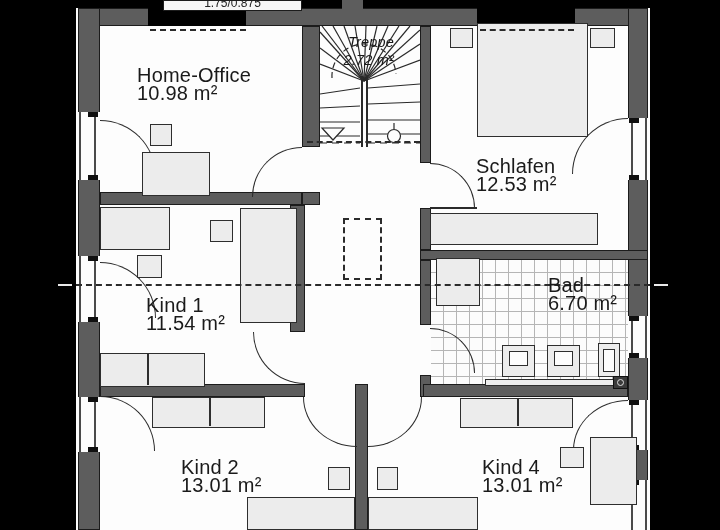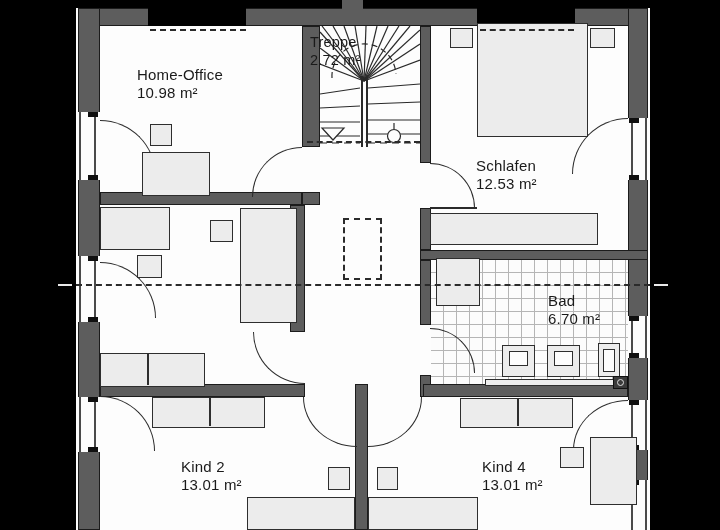--- a/index.html
+++ b/index.html
@@ -12,22 +12,22 @@
   .furn{background:#ececec;border:1.5px solid #2e2e2e;box-sizing:border-box;}
   .furn-inner{background:#fdfdfd;border:1.2px solid #2e2e2e;box-sizing:border-box;position:absolute;}
   .divider{background:#2e2e2e;}
   .arc{box-sizing:border-box;border:0 solid #2b2b2b;}
   .arc.tl{border-top-width:1.5px;border-left-width:1.5px;border-top-left-radius:100% 100%;}
   .arc.tr{border-top-width:1.5px;border-right-width:1.5px;border-top-right-radius:100% 100%;}
   .arc.bl{border-bottom-width:1.5px;border-left-width:1.5px;border-bottom-left-radius:100% 100%;}
   .arc.br{border-bottom-width:1.5px;border-right-width:1.5px;border-bottom-right-radius:100% 100%;}
   .dash-h{border-top:2px dashed #2b2b2b;}
   .dash-rect{border:2px dashed #2b2b2b;box-sizing:border-box;}
-  .room-label{font-size:15px;line-height:18px;color:#1a1a1a;white-space:nowrap;letter-spacing:.2px;}
-  .room-label.center{text-align:left;}
+  .room-label{font-size:20px;line-height:18px;color:#1a1a1a;white-space:nowrap;letter-spacing:.2px;}
+  .room-label.center{text-align:right;font-style:italic;}
   .win{background:#fdfdfd;}
   .win .sill{position:absolute;background:#4a4a4a;}
   .win .cap{position:absolute;background:#101010;}
   .tiles{background-color:#fcfcfc;
     background-image:
       repeating-linear-gradient(to right, transparent 0 12px, #b5b5b5 12px 13px),
       repeating-linear-gradient(to bottom, transparent 0 12px, #b5b5b5 12px 13px);}
   .toplabel{background:#f6f6f6;border:1px solid #1c1c1c;overflow:hidden;box-sizing:border-box;
     font-size:12px;color:#222;text-align:center;}
   .toplabel span{display:block;margin-top:-5px;}
@@ -43,20 +43,23 @@
 
   <div class="abs wall" style="left:78px;top:8px;width:570px;height:18px"></div>
   <div class="abs wall" style="left:78px;top:8px;width:22px;height:522px"></div>
   <div class="abs wall" style="left:628px;top:8px;width:20px;height:522px"></div>
 
   <div class="abs blackwin" style="left:148px;top:8px;width:98px;height:18px"></div>
   <div class="abs blackwin" style="left:477px;top:8px;width:98px;height:18px"></div>
 
   <div class="abs" style="left:342px;top:0;width:21px;height:10px;background:#5d5d5d"></div>
 
+  <div class="abs toplabel" style="left:163px;top:0;width:139px;height:11px">
+    <span>1.75/0.875</span>
+  </div>
 
   <div class="abs wall" style="left:302px;top:26px;width:18px;height:121px"></div>
   <div class="abs wall" style="left:100px;top:192px;width:202px;height:13px"></div>
   <div class="abs wall" style="left:302px;top:192px;width:18px;height:13px"></div>
   <div class="abs wall" style="left:290px;top:205px;width:15px;height:127px"></div>
   <div class="abs wall" style="left:420px;top:26px;width:11px;height:137px"></div>
   <div class="abs wall" style="left:420px;top:208px;width:11px;height:42px"></div>
   <div class="abs wall" style="left:420px;top:250px;width:228px;height:10px"></div>
   <div class="abs wall" style="left:420px;top:260px;width:11px;height:65px"></div>
   <div class="abs wall" style="left:420px;top:375px;width:11px;height:22px"></div>
@@ -222,21 +225,25 @@
     <div>10.98 m²</div>
   </div>
   <div class="abs room-label center" style="left:310px;top:33px;width:84px;font-size:14.5px">
     <div>Treppe</div>
     <div>2.72 m²</div>
   </div>
   <div class="abs room-label" style="left:476px;top:157px">
     <div>Schlafen</div>
     <div>12.53 m²</div>
   </div>
-  <div class="abs room-label" style="left:548px;top:292px">
+  <div class="abs room-label" style="left:146px;top:296px">
+    <div>Kind 1</div>
+    <div>11.54 m²</div>
+  </div>
+  <div class="abs room-label" style="left:548px;top:276px">
     <div>Bad</div>
     <div>6.70 m²</div>
   </div>
   <div class="abs room-label" style="left:181px;top:458px">
     <div>Kind 2</div>
     <div>13.01 m²</div>
   </div>
   <div class="abs room-label" style="left:482px;top:458px">
     <div>Kind 4</div>
     <div>13.01 m²</div>

